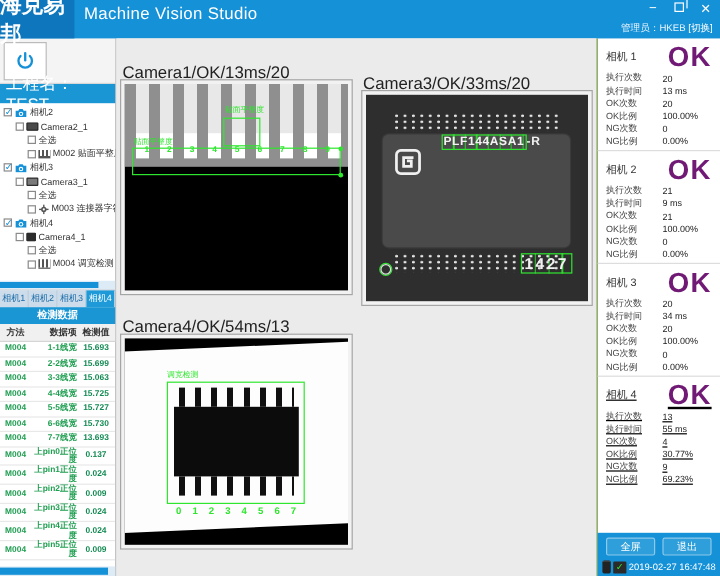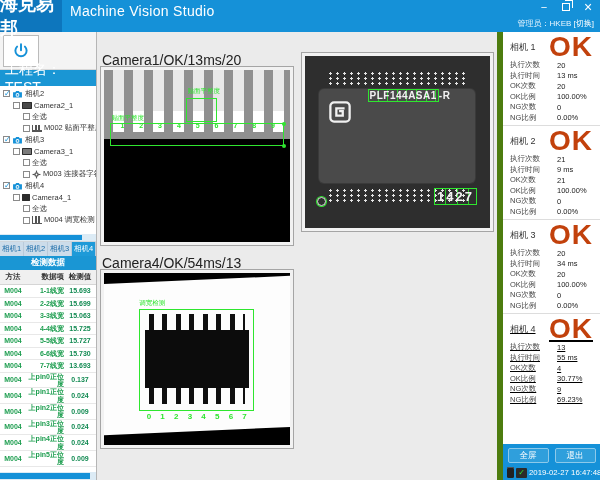--- a/index.html
+++ b/index.html
@@ -93,25 +93,25 @@
   .mark-circle { position:absolute; left:7%; bottom:13%; width:9px; height:9px; border:1.5px solid #ddd;
     border-radius:50%; box-shadow:0 0 0 1px #2fe62f; }
 
   
   .sheet { position:absolute; left:-6%; top:4%; width:112%; height:88%; background:#fdfdfd; transform:rotate(-2.5deg); }
   .chip4 { position:absolute; left:22%; top:33%; width:56%; height:34%; background:#0c0c0c; }
   .pins4 { position:absolute; left:24%; width:52%; height:9%;
     background:repeating-linear-gradient(90deg,#101010 0 5px,transparent 5px 13.5px); }
 
   
-  .rightpanel { width:103px; background:#fff; border-left:6px solid #4d7c0f; display:flex; flex-direction:column; }
+  .rightpanel { width:103px; background:#fff; border-left:1px solid #4d7c0f; display:flex; flex-direction:column; }
   .stat-section { padding:5px 7px 2px 7px; border-bottom:1px solid #ddd; }
   .stat-top { display:flex; align-items:center; justify-content:space-between; margin-bottom:3px; }
   .stat-cam { font-size:9px; color:#333; }
-  .stat-ok { font-size:28px; font-weight:bold; color:#c2410c; line-height:20px; letter-spacing:1px; }
+  .stat-ok { font-size:23px; font-weight:bold; color:#701a75; line-height:20px; letter-spacing:1px; }
   .stat-row { display:flex; font-size:7.5px; color:#444; height:10.5px; align-items:center; }
   .stat-row .lbl { width:47px; }
   .stat-row .val { color:#222; }
 
   .rfooter { margin-top:auto; background:#1591d8; padding:4px 4px 2px 4px; }
   .rf-buttons { display:flex; gap:6px; justify-content:center; margin-bottom:4px; }
   .rf-btn { background:#2f9fdc; border:1px solid #8cc9ea; border-radius:2px; color:#fff;
     font-size:8.5px; padding:1px 11px; line-height:11px; }
   .rf-status { display:flex; align-items:center; gap:2px; }
   .phone-ic { width:7px; height:11px; background:#222; border-radius:1.5px; box-shadow:inset 0 1px 0 #555; flex:none; }
@@ -352,20 +352,21 @@
             <div class="gnum" style="left:5%;right:4%;top:30.5%;word-spacing:13px;">1 2 3 4 5 6 7 8 9</div>
             <div class="grect" style="left:44%;width:17%;top:16%;height:14%;"></div>
             <div class="glabel" style="left:45%;top:10%;">贴面平整度</div>
             <div class="glabel" style="left:4%;top:25.5%;">贴面平整度</div>
             <div class="gdot" style="right:2%;top:30%;"></div>
             <div class="gdot" style="right:2%;top:43%;"></div>
           </div>
         </div>
       </div>
       <div>
+        <div class="cam-header row2">Camera3/OK/33ms/20</div>
         <div class="cam-panel">
           <div class="cam-img c3bg">
             <div class="dotrow" style="top:9%;"></div>
             <div class="chip3"></div>
             <div class="dotrow" style="top:77%;"></div>
             <svg width="22" height="22" viewBox="0 0 24 24" style="position:absolute;left:13%;top:26%;">
               <rect x="1.5" y="1.5" width="21" height="21" rx="4" fill="none" stroke="#f0f0f0" stroke-width="2.5"></rect>
               <path d="M17 8H8v8h7v-5h-4" fill="none" stroke="#f0f0f0" stroke-width="2.5"></path>
             </svg>
             <div class="chip-text">

